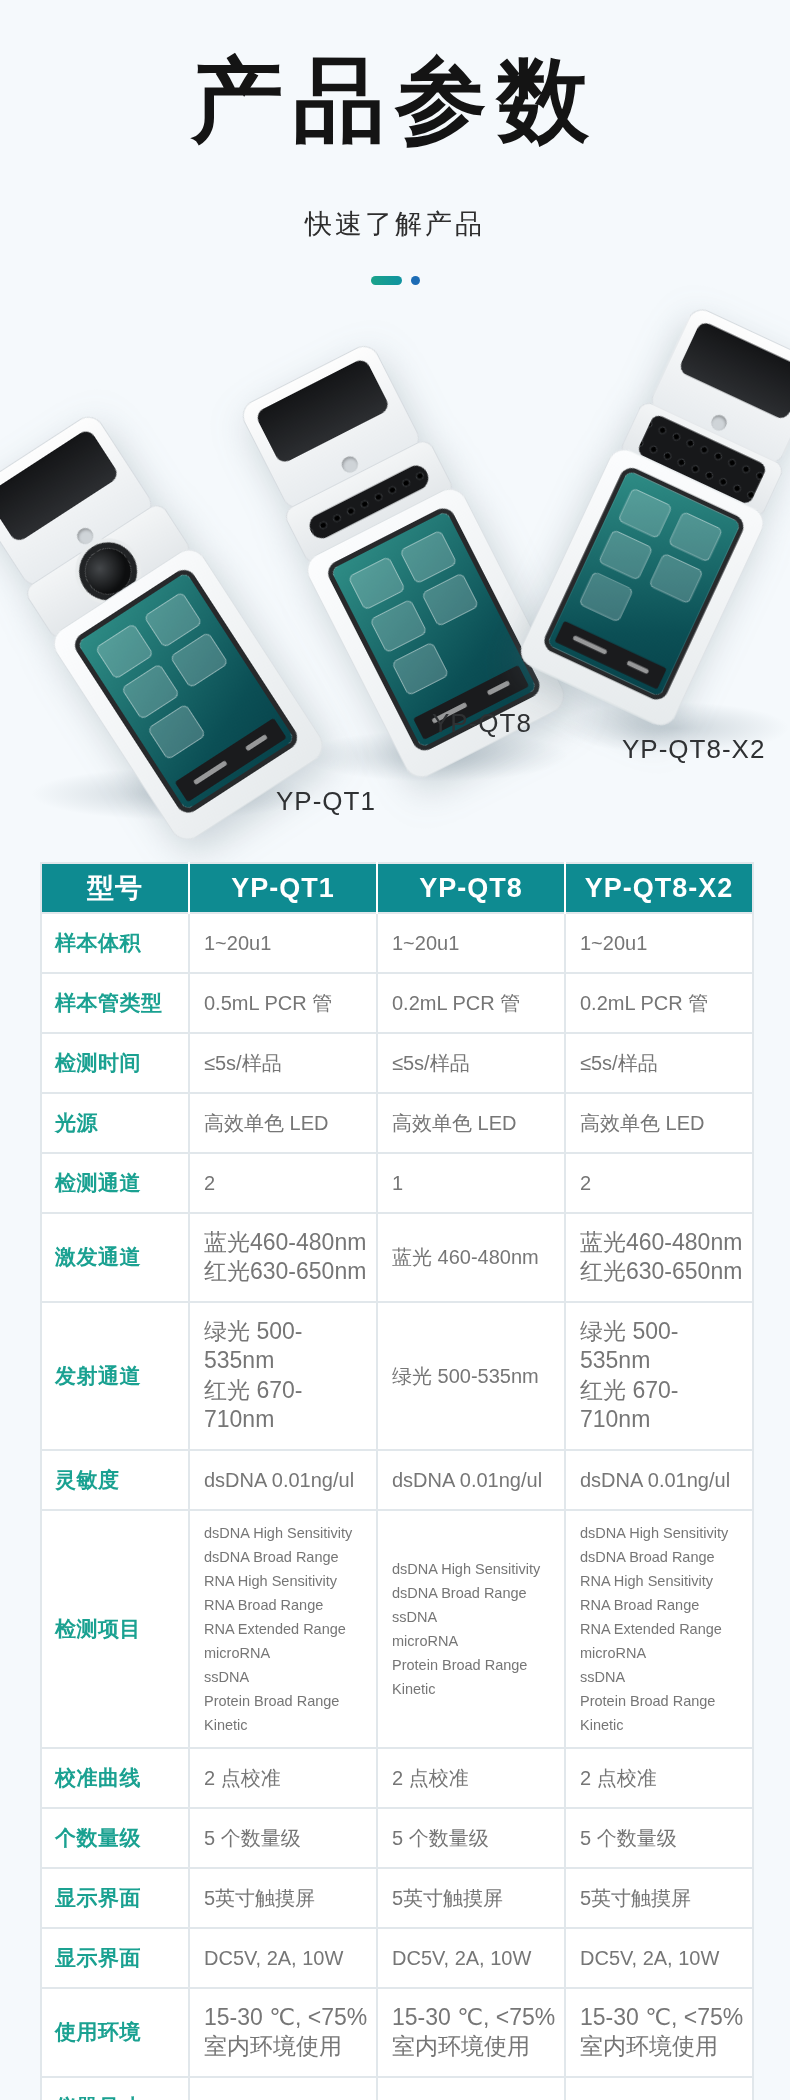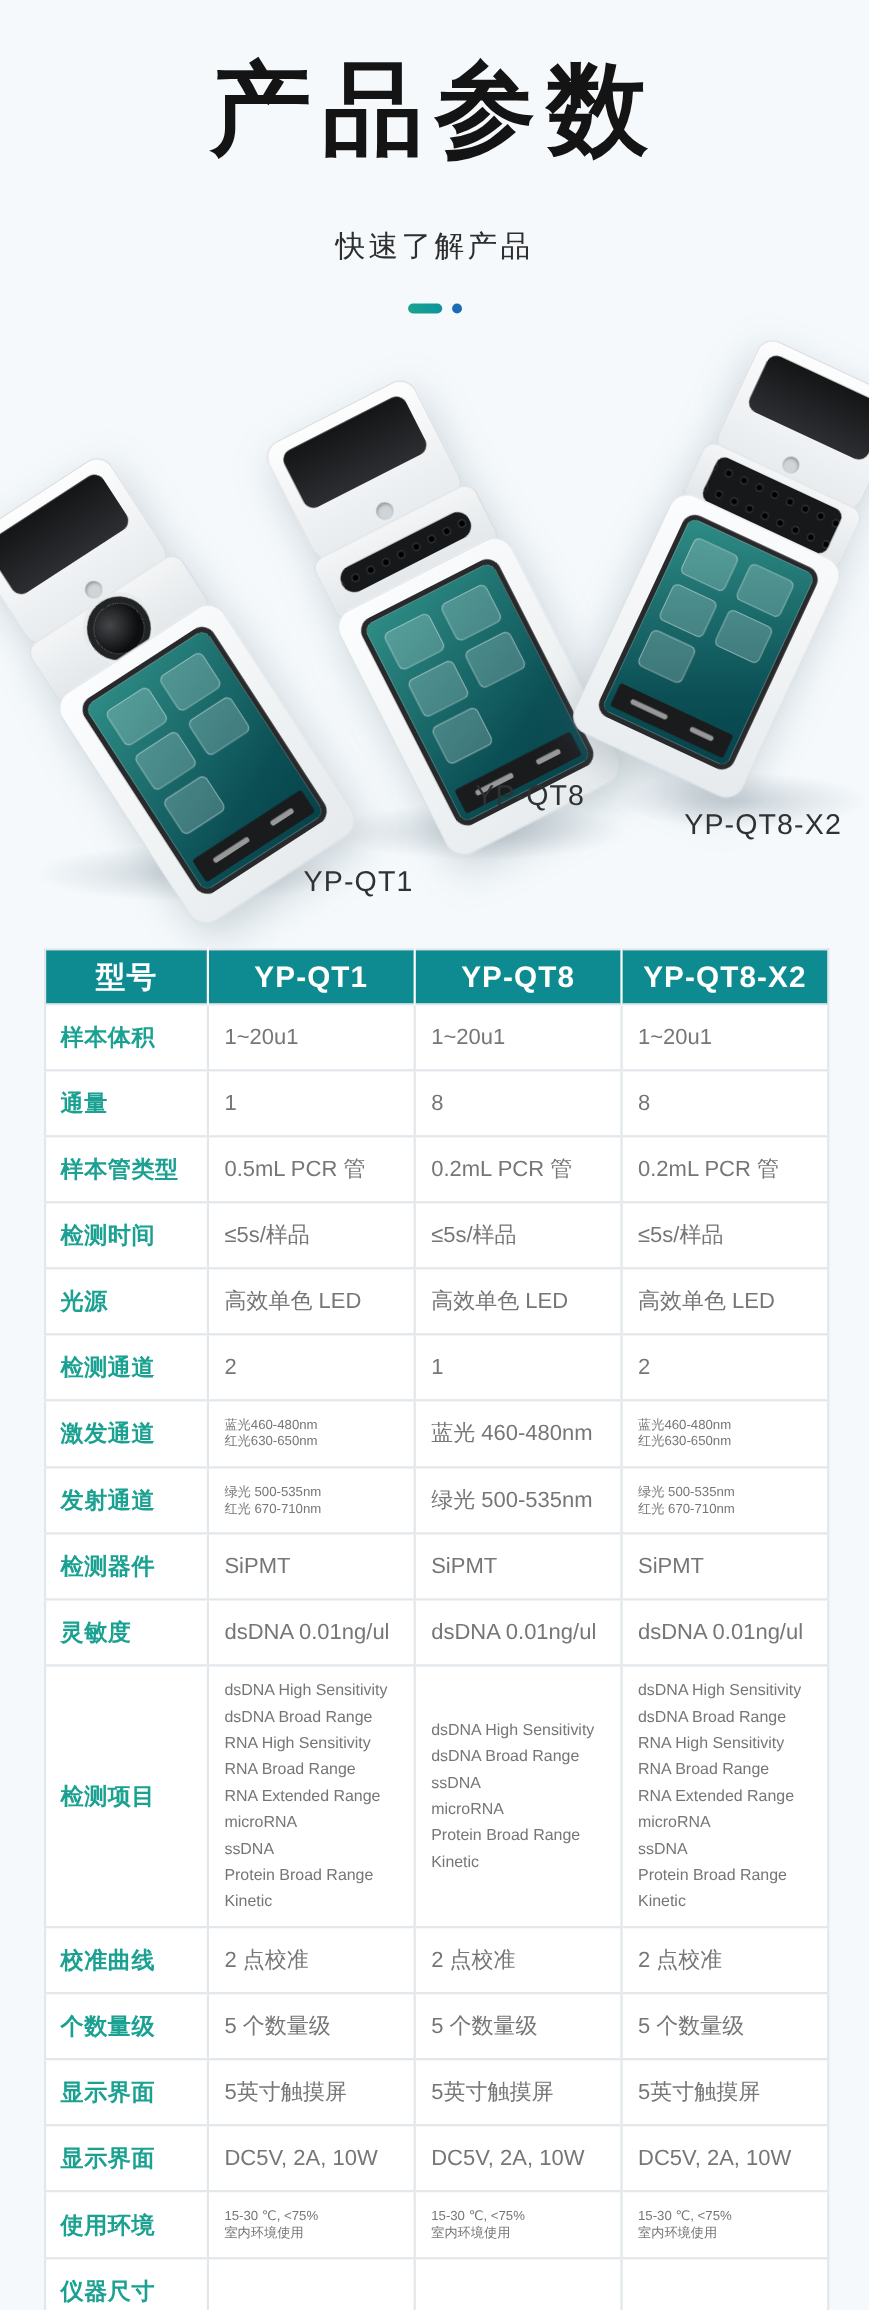--- a/index.html
+++ b/index.html
@@ -86,21 +86,21 @@
   thead th:last-child{border-right:none;}
   tbody th,tbody td{border-top:2px solid var(--grid_line);vertical-align:middle;}
   tbody th{
     color:var(--row_label_text);font-size:21px;font-weight:bold;text-align:left;
     padding:15px 4px 15px 13px;letter-spacing:.5px;
   }
   tbody td{
     color:var(--cell_text);font-size:20px;text-align:left;
     padding:14px 6px 14px 14px;border-left:2px solid var(--grid_line);line-height:1.3;
   }
-  tbody td.small{font-size:12px;line-height:1.28;}
+  tbody td.small{font-size:23px;line-height:1.28;}
   tbody td.tiny{font-size:14.5px;line-height:24px;padding-top:10px;padding-bottom:10px;}
 </style>
 </head>
 <body>
 
 <h1 class="page-title">产品参数</h1>
 <div class="page-subtitle">快速了解产品</div>
 <div class="divider">
   <span class="dash"></span>
   <span class="dot"></span>
@@ -199,32 +199,20 @@
             <div>1~20u1</div>
           </td>
           <td>
             <div>1~20u1</div>
           </td>
           <td>
             <div>1~20u1</div>
           </td>
         </tr>
         <tr>
-          <th>通量</th>
-          <td>
-            <div>1</div>
-          </td>
-          <td>
-            <div>8</div>
-          </td>
-          <td>
-            <div>8</div>
-          </td>
-        </tr>
-        <tr>
           <th>样本管类型</th>
           <td>
             <div>0.5mL PCR 管</div>
           </td>
           <td>
             <div>0.2mL PCR 管</div>
           </td>
           <td>
             <div>0.2mL PCR 管</div>
           </td>
@@ -284,32 +272,20 @@
           <td class="small">
             <div>绿光 500-535nm</div>
             <div>红光 670-710nm</div>
           </td>
           <td>
             <div>绿光 500-535nm</div>
           </td>
           <td class="small">
             <div>绿光 500-535nm</div>
             <div>红光 670-710nm</div>
-          </td>
-        </tr>
-        <tr>
-          <th>检测器件</th>
-          <td>
-            <div>SiPMT</div>
-          </td>
-          <td>
-            <div>SiPMT</div>
-          </td>
-          <td>
-            <div>SiPMT</div>
           </td>
         </tr>
         <tr>
           <th>灵敏度</th>
           <td>
             <div>dsDNA 0.01ng/ul</div>
           </td>
           <td>
             <div>dsDNA 0.01ng/ul</div>
           </td>

